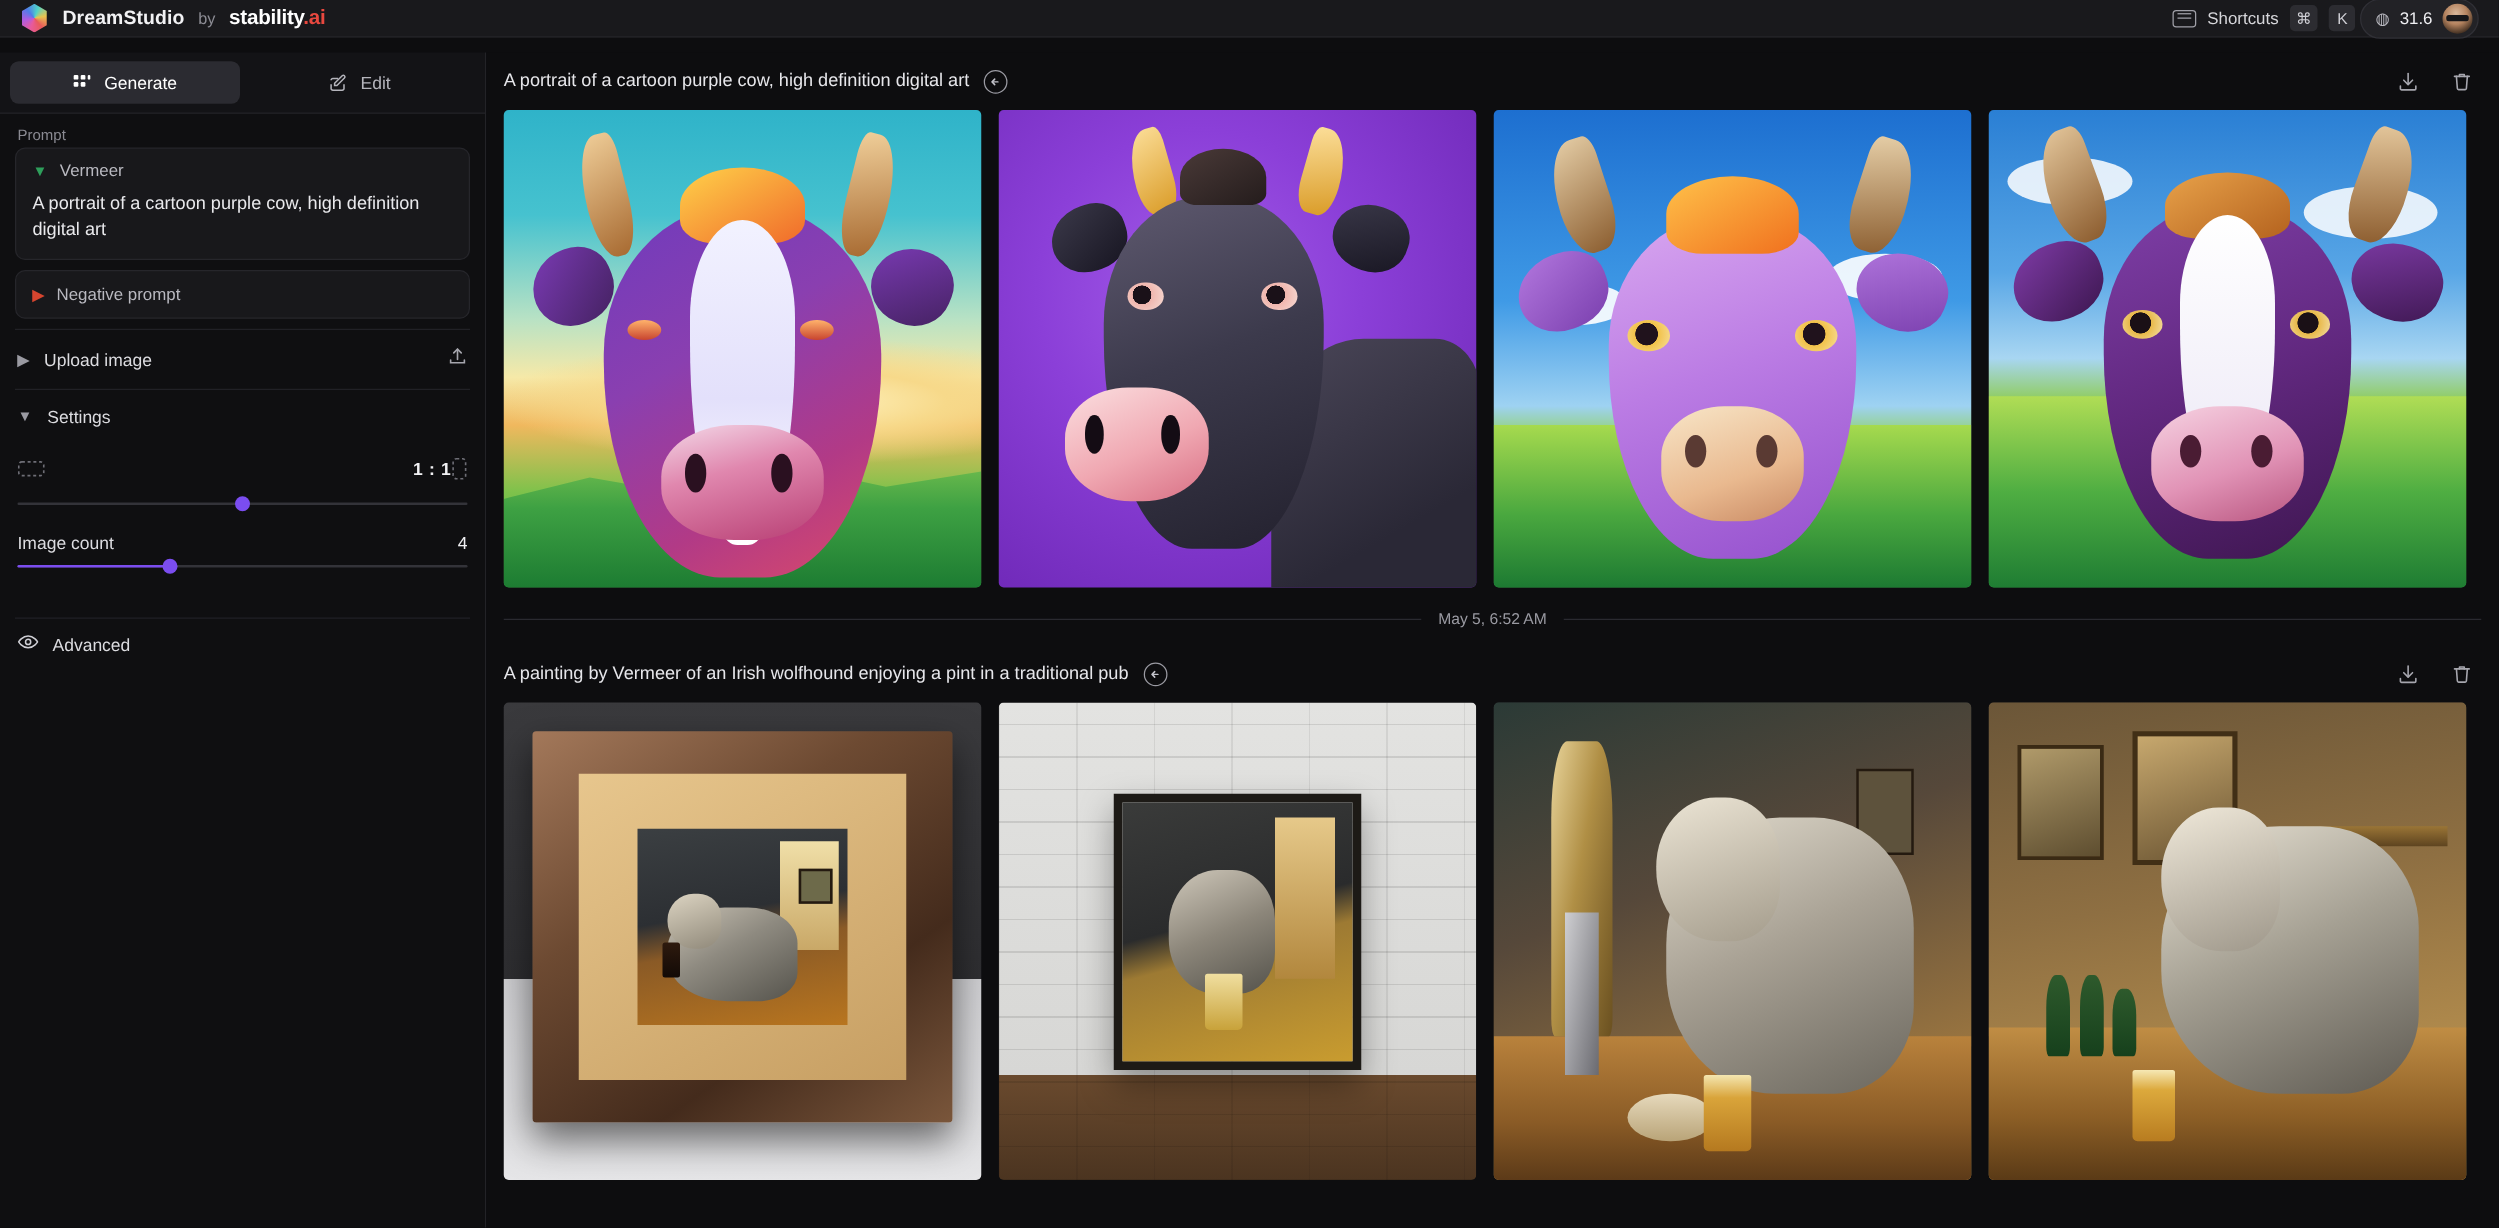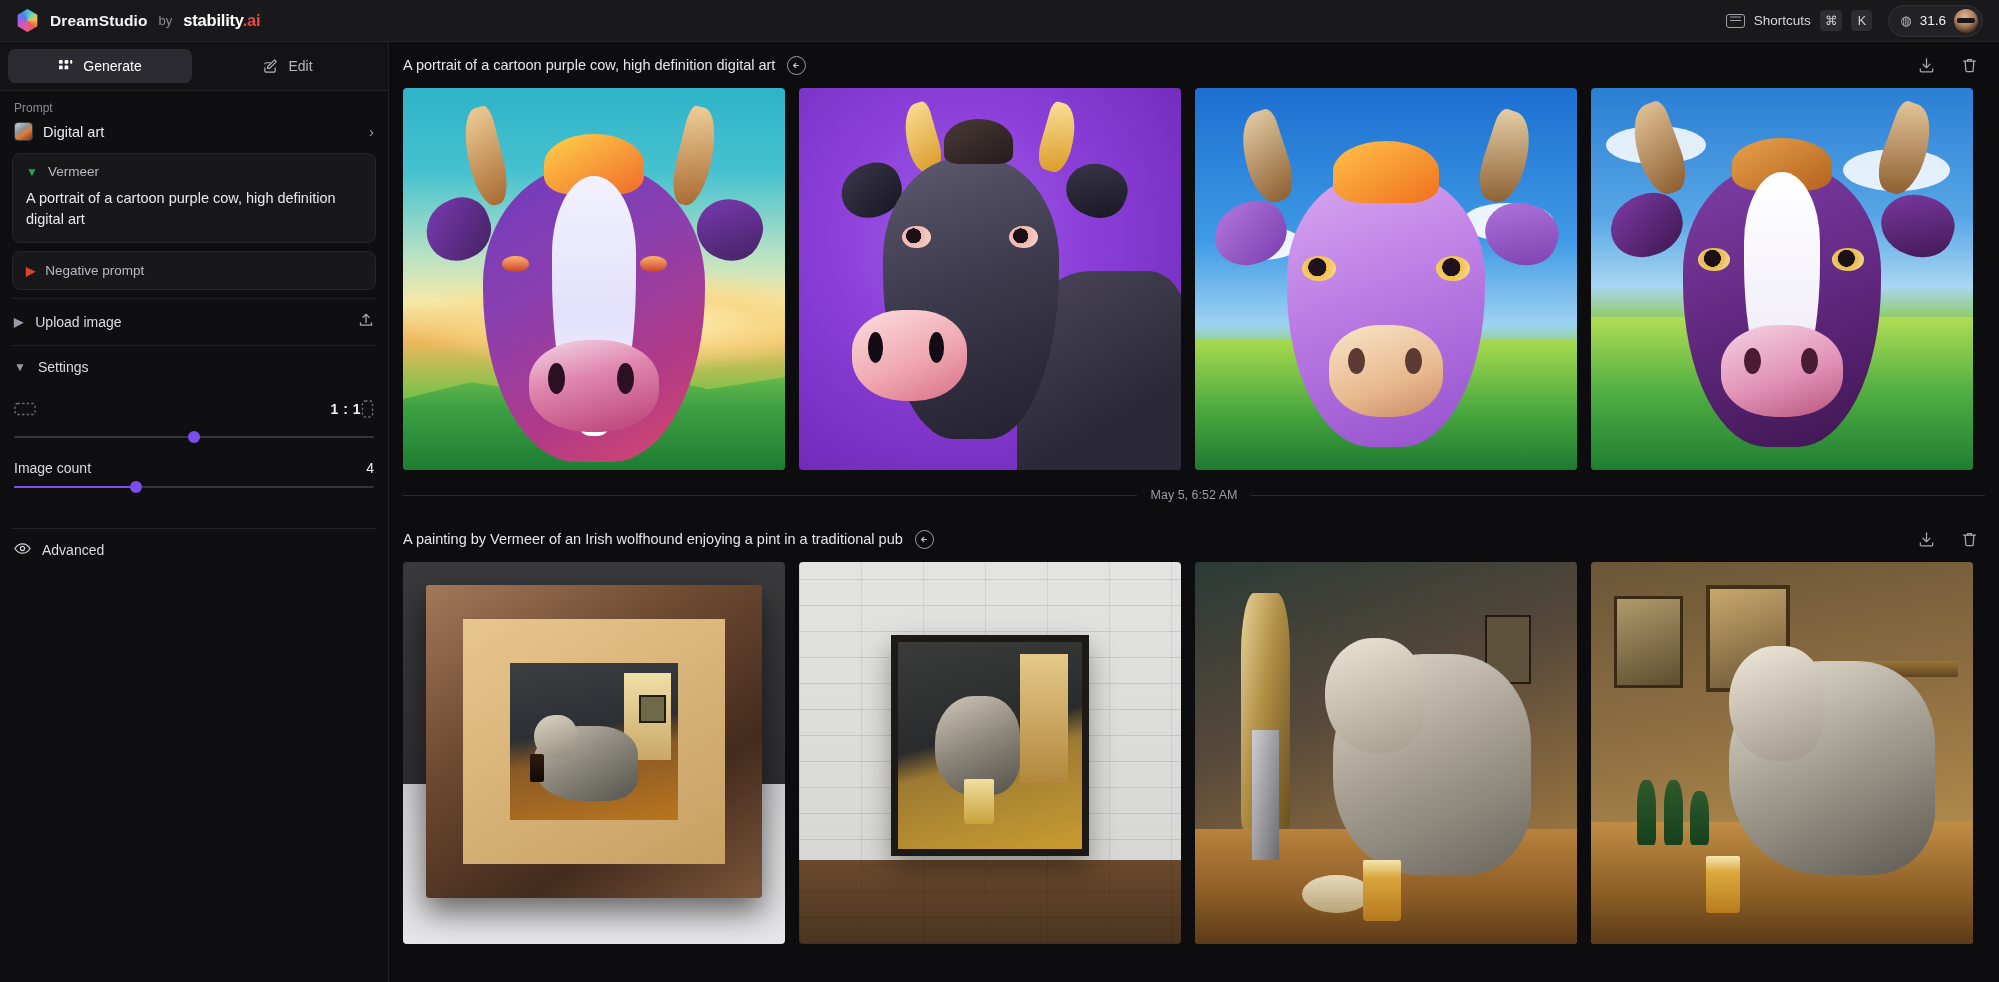--- a/index.html
+++ b/index.html
@@ -7,40 +7,40 @@
     width: 1999px; height: 982px;
     background: #0d0d0f;
     font-family: "Liberation Sans", sans-serif;
     color: #e8e8ea;
     overflow: hidden;
   }
 
   
   .topbar {
     position: absolute; top: 0; left: 0;
-    width: 1999px; height: 42px;
+    width: 1999px; height: 30px;
     background: #19191c;
     border-bottom: 1px solid #252528;
     display: flex; align-items: center;
     padding: 0 16px;
   }
   .brand { display: flex; align-items: center; gap: 11px; }
   .logo-hex {
     width: 23px; height: 23px;
     background: conic-gradient(from 200deg, #e85a9b, #b05ce0, #4f7de8, #4fd3c8, #e8c44f, #e85a5a, #e85a9b);
     clip-path: polygon(50% 0%, 93% 25%, 93% 75%, 50% 100%, 7% 75%, 7% 25%);
   }
   .brand-name { font-size: 15.5px; font-weight: bold; letter-spacing: .1px; color: #f2f2f4; }
   .brand-by { font-size: 13px; color: #8c8c94; }
   .brand-stab { font-size: 16.5px; font-weight: bold; color: #ffffff; letter-spacing: -.2px; }
   .brand-stab .dot { color: #e8483f; }
 
   .topbar-right {
     margin-left: auto;
-    display: flex; align-items: center; gap: 16px;
+    display: flex; align-items: center; gap: 4px;
   }
   .shortcuts { display: flex; align-items: center; gap: 9px; }
   .kbd-icon {
     width: 19px; height: 14px;
     border: 1.4px solid #a0a0a8; border-radius: 3px;
     display: flex; align-items: center; justify-content: center;
   }
   .kbd-icon i {
     display: block; width: 11px; height: 1.4px; background: #a0a0a8;
     box-shadow: 0 -3.5px 0 #a0a0a8;
@@ -562,25 +562,20 @@
           <path d="M2 5.5a1.5 1.5 0 0 1 1.5-1.5H8"></path>
           <path d="M13 9v3.5a1.5 1.5 0 0 1-1.5 1.5H3.5A1.5 1.5 0 0 1 2 12.5V9"></path>
           <path d="M7 10l6.4-6.4a1.3 1.3 0 0 0-1.9-1.9L5 8.1V10z"></path>
         </svg>
       </span>
       <span>Edit</span>
     </div>
   </div>
 
   <div class="sect-label">Prompt</div>
-  <div class="style-row">
-    <span class="style-thumb"></span>
-    <span class="style-name">Digital art</span>
-    <span class="style-chev">›</span>
-  </div>
 
   <div class="card">
     <div class="card-head">
       <span class="chev green">▼</span>
       <span class="card-title">Vermeer</span>
     </div>
     <div class="prompt-text" placeholder="Enter a prompt">A portrait of a cartoon purple cow, high definition digital art</div>
   </div>
 
   <div class="card neg">

